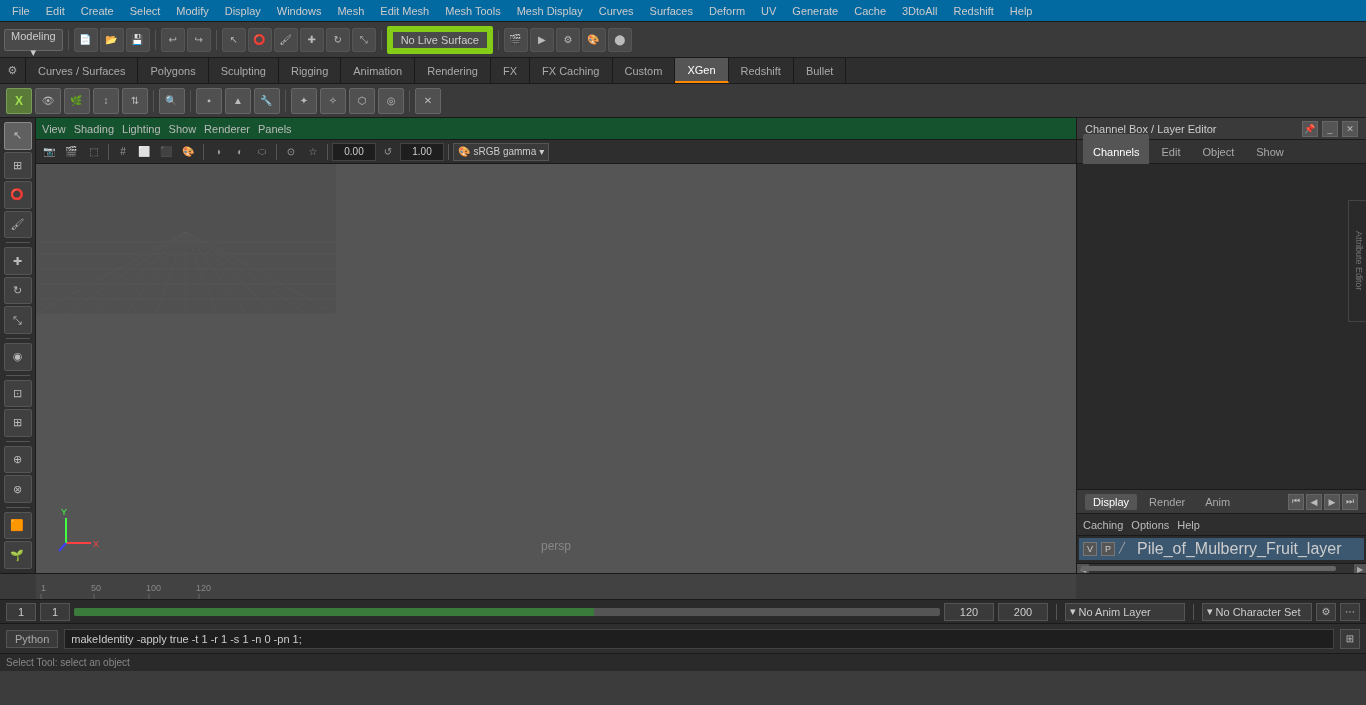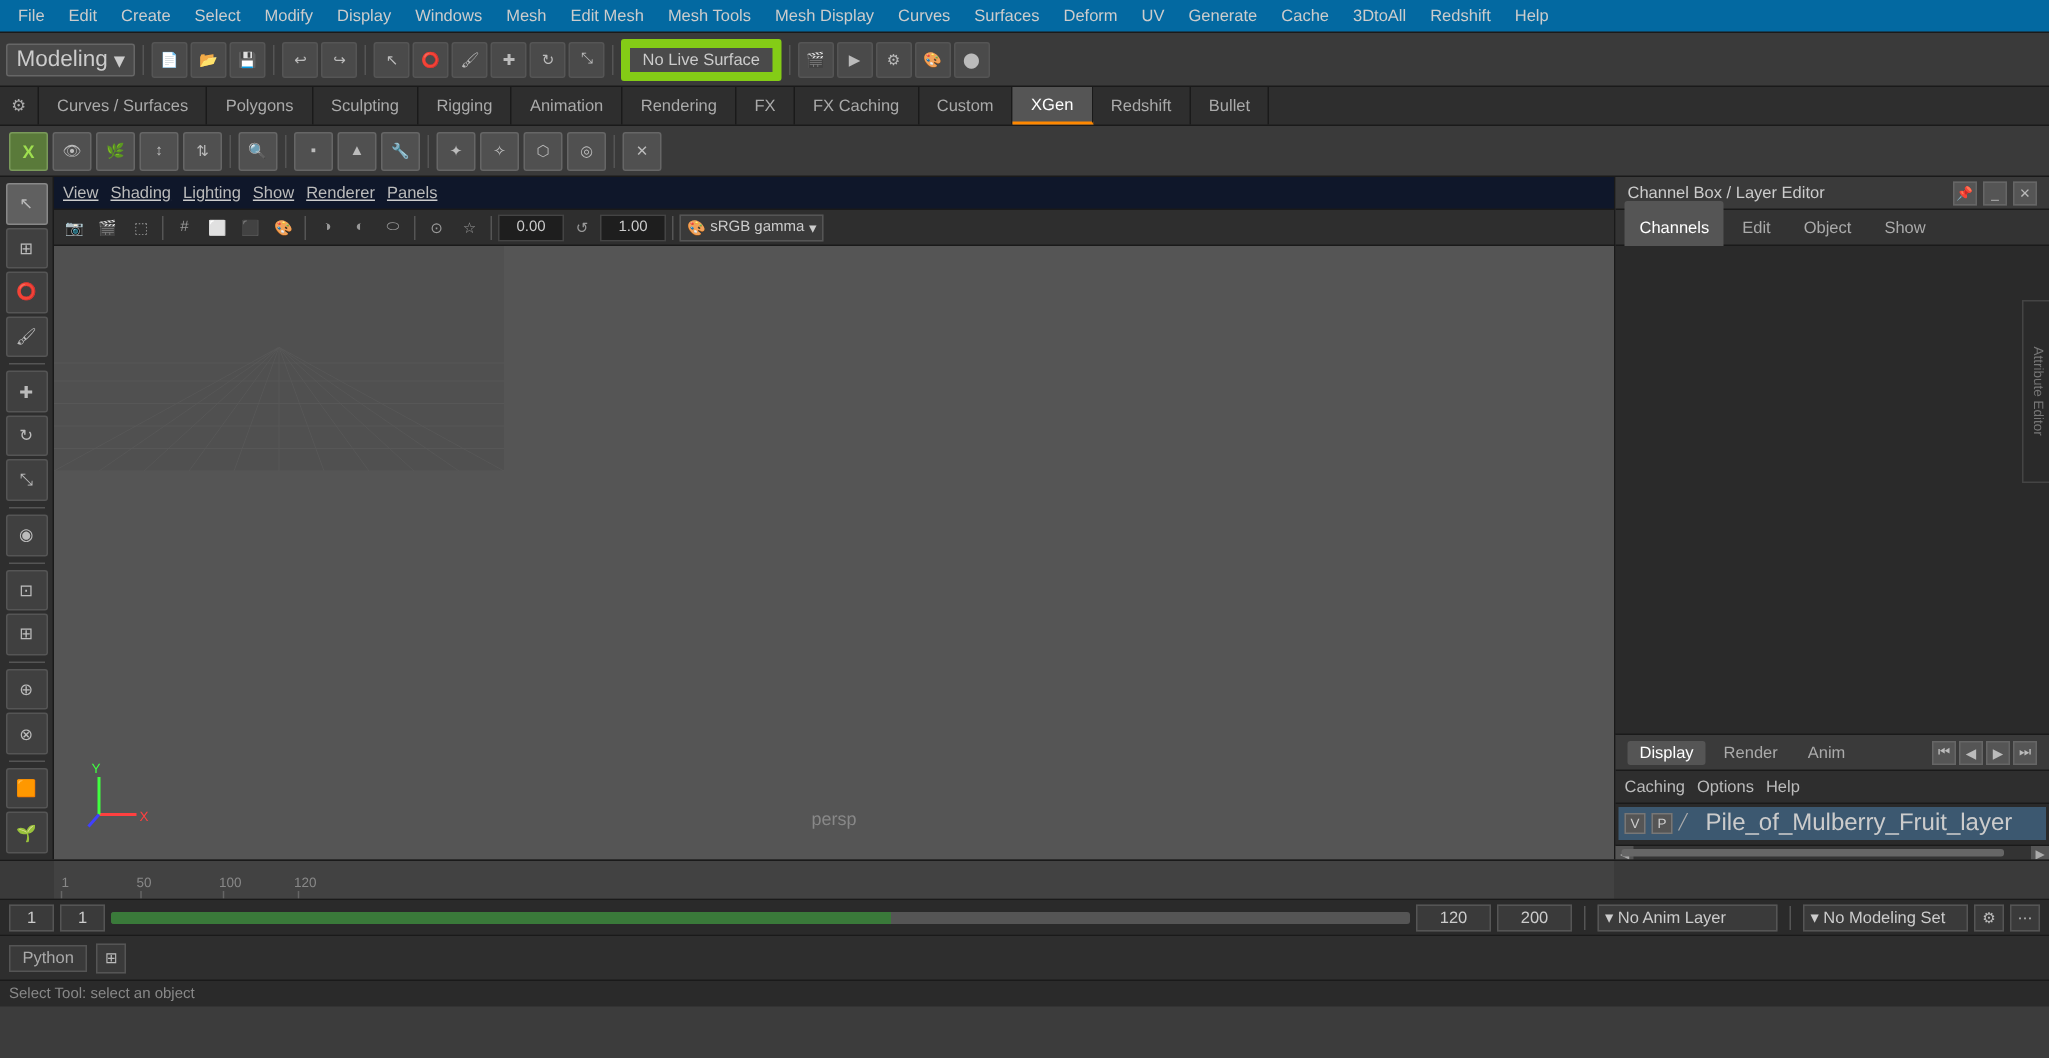--- a/index.html
+++ b/index.html
@@ -56,23 +56,23 @@
       background: #555;
       margin: 0 3px;
     }
     .toolbar-dropdown {
       height: 22px;
       background: #4a4a4a;
       border: 1px solid #666;
       border-radius: 2px;
       padding: 0 6px;
       color: #ccc;
-      font-size: 15px;
-      cursor: pointer;
-      display: flex; align-items: center; gap: 4px;
+      font-size: 11px;
+      cursor: pointer;
+      display: flex; align-items: center; gap: 4px; flex-direction: column;
     }
     .no-live-surface {
       background: #4a4a4a;
       border: 6px solid #84cc16;
       border-radius: 2px;
       padding: 2px 8px;
       font-size: 11px;
       color: #ccc;
       cursor: pointer;
       white-space: nowrap;
@@ -160,27 +160,26 @@
 
     
     #viewport {
       flex: 1;
       position: relative;
       background: #4a4a4a;
       overflow: hidden;
     }
     #viewport-header {
       height: 22px;
-      background: #0f172a;
+      background: #14532d;
       display: flex;
       align-items: center;
       padding: 0 6px;
       gap: 8px;
       border-bottom: 1px solid #1a1a1a;
-      text-decoration: underline;
     }
     .vp-menu { font-size: 11px; color: #bbb; cursor: pointer; }
     #viewport-toolbar {
       height: 24px;
       background: #2e2e2e;
       display: flex;
       align-items: center;
       padding: 0 4px;
       gap: 2px;
       border-bottom: 1px solid #1a1a1a;
@@ -852,26 +851,27 @@
     <span>200</span>
   </div>
   <div class="status-sep"></div>
   <div id="anim-layer-dropdown">
     <span>▾</span>
     <span>No Anim Layer</span>
   </div>
   <div class="status-sep"></div>
   <div id="char-set-dropdown">
     <span>▾</span>
-    <span>No Modeling Set</span>
+    <span>No Character Set</span>
   </div>
   <div style="width:20px;height:18px;background:#3a3a3a;border:1px solid #555;display:flex;align-items:center;justify-content:center;cursor:pointer;font-size:10px;color:#bbb;">⚙</div>
   <div style="width:20px;height:18px;background:#3a3a3a;border:1px solid #555;display:flex;align-items:center;justify-content:center;cursor:pointer;font-size:10px;color:#bbb;">⋯</div>
 </div>
 
 <div id="python-bar">
   <div id="python-label">Python</div>
+  <input id="python-input" type="text" value="makeIdentity -apply true -t 1 -r 1 -s 1 -n 0 -pn 1;" style="">
   <div style="width:20px;height:20px;background:#3a3a3a;border:1px solid #555;display:flex;align-items:center;justify-content:center;cursor:pointer;font-size:10px;color:#bbb;">⊞</div>
 </div>
 
 <div id="status-line">
   <span id="status-text">Select Tool: select an object</span>
 </div>
 
 </body></html>

